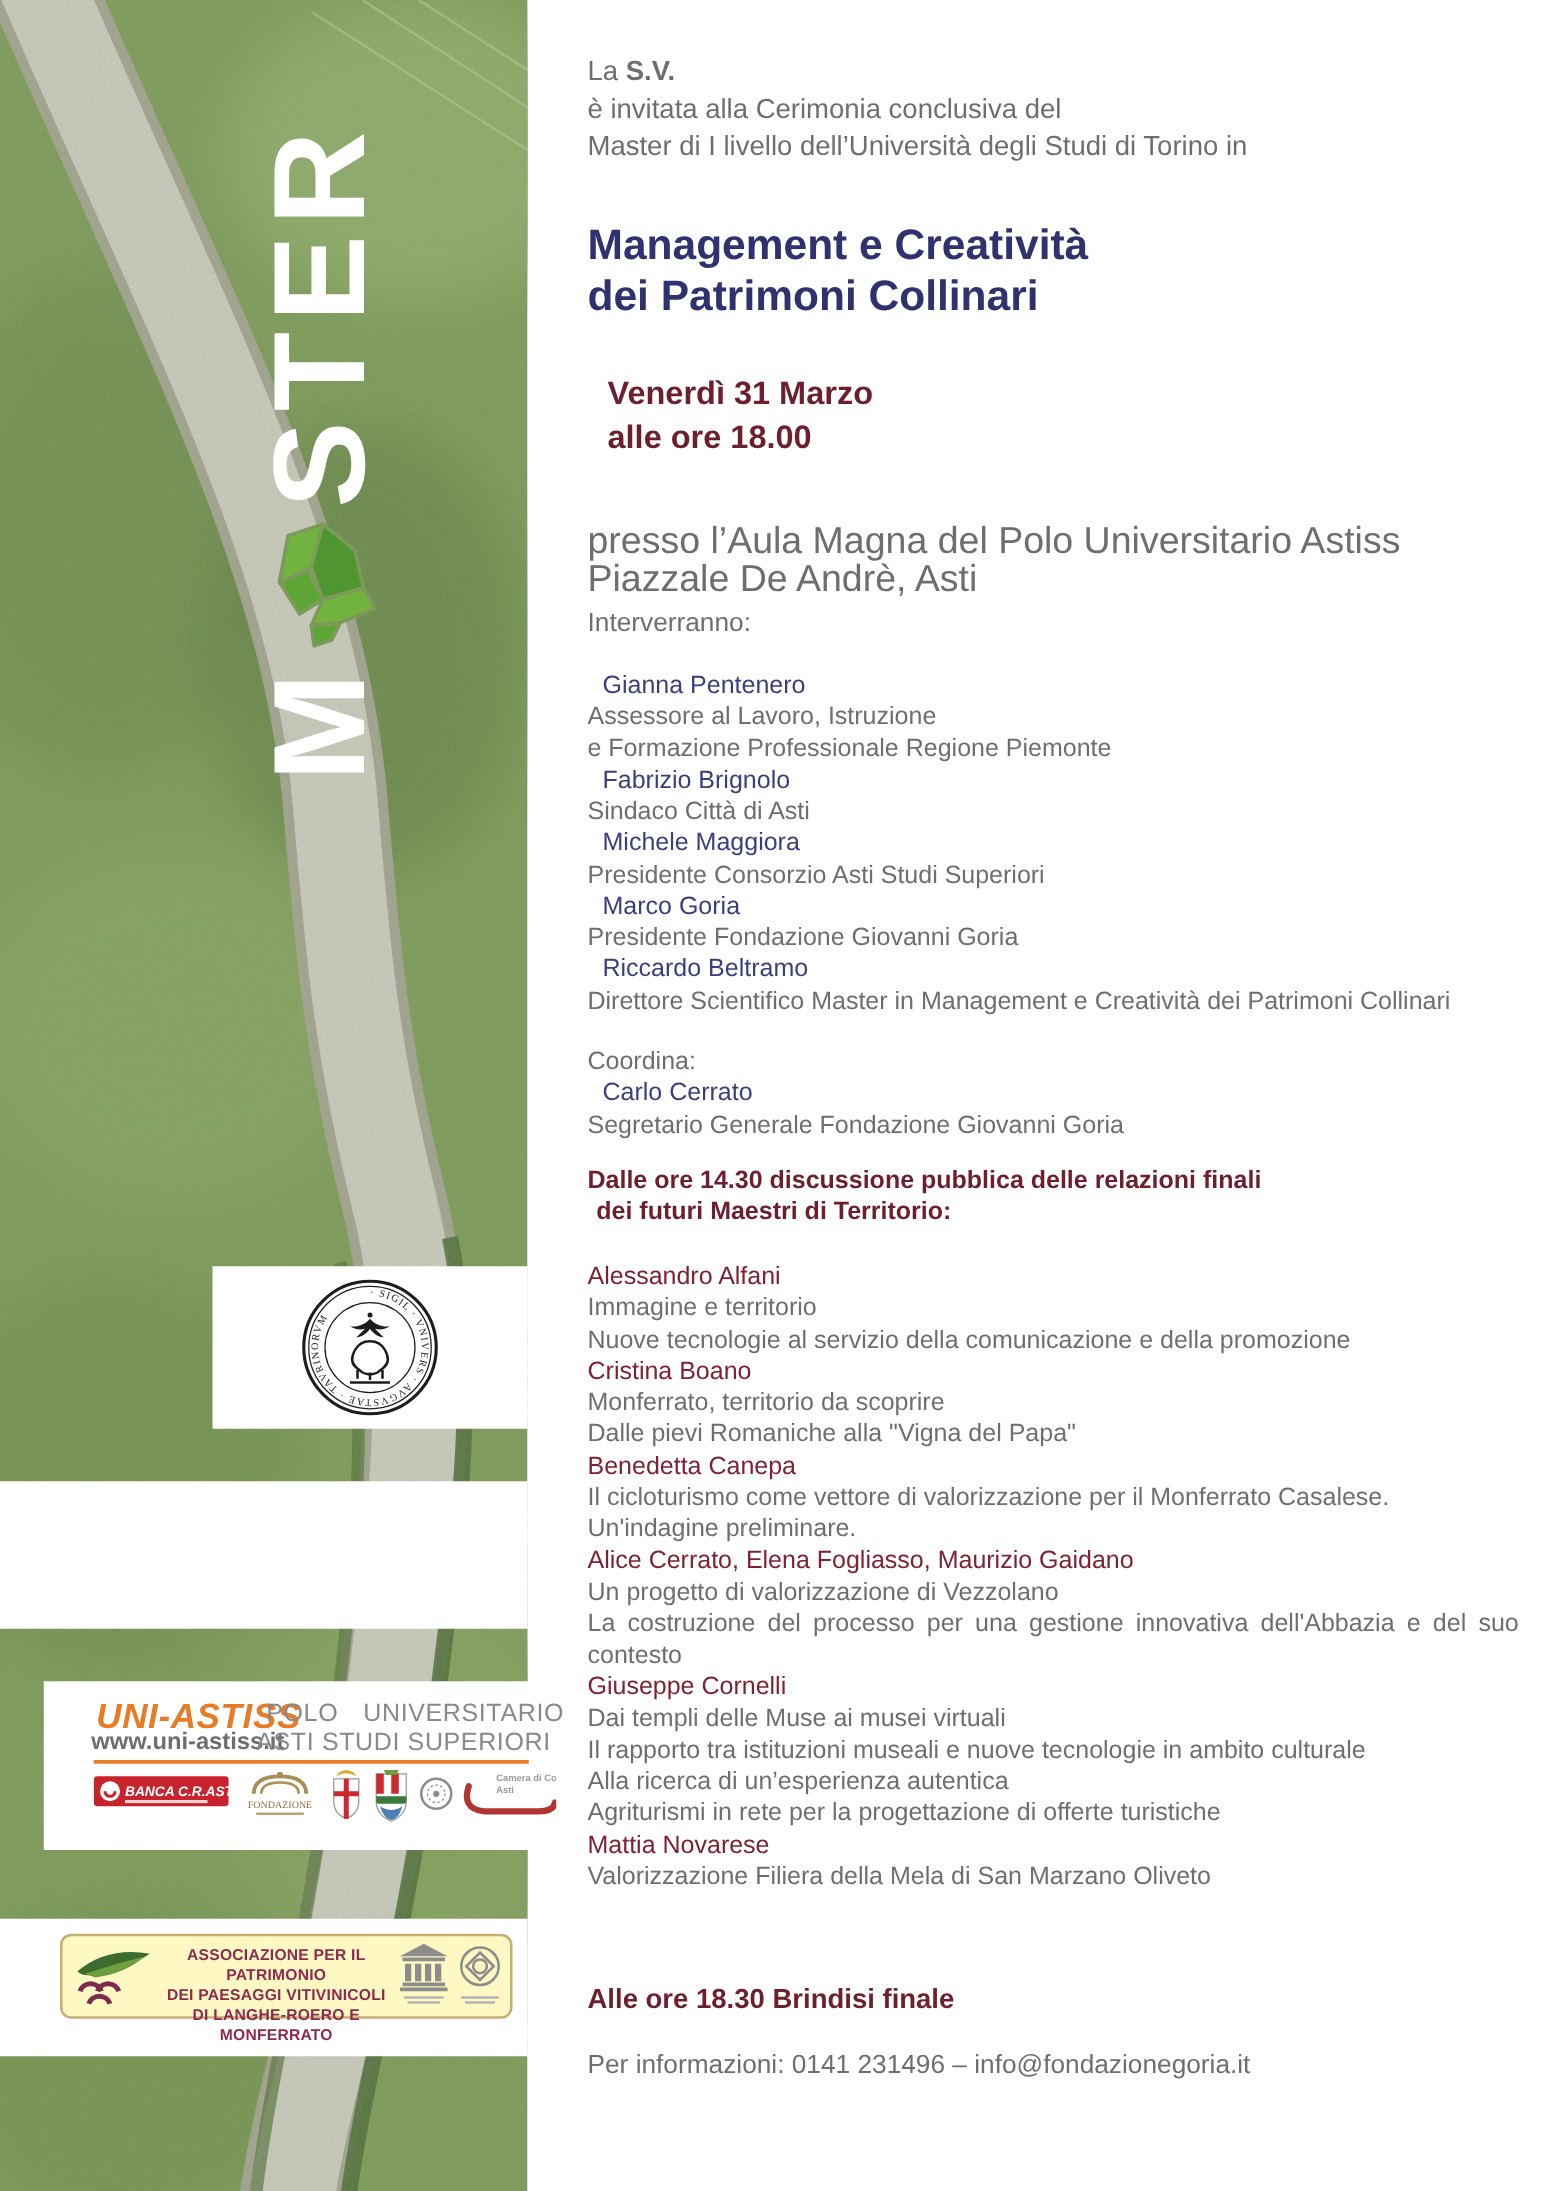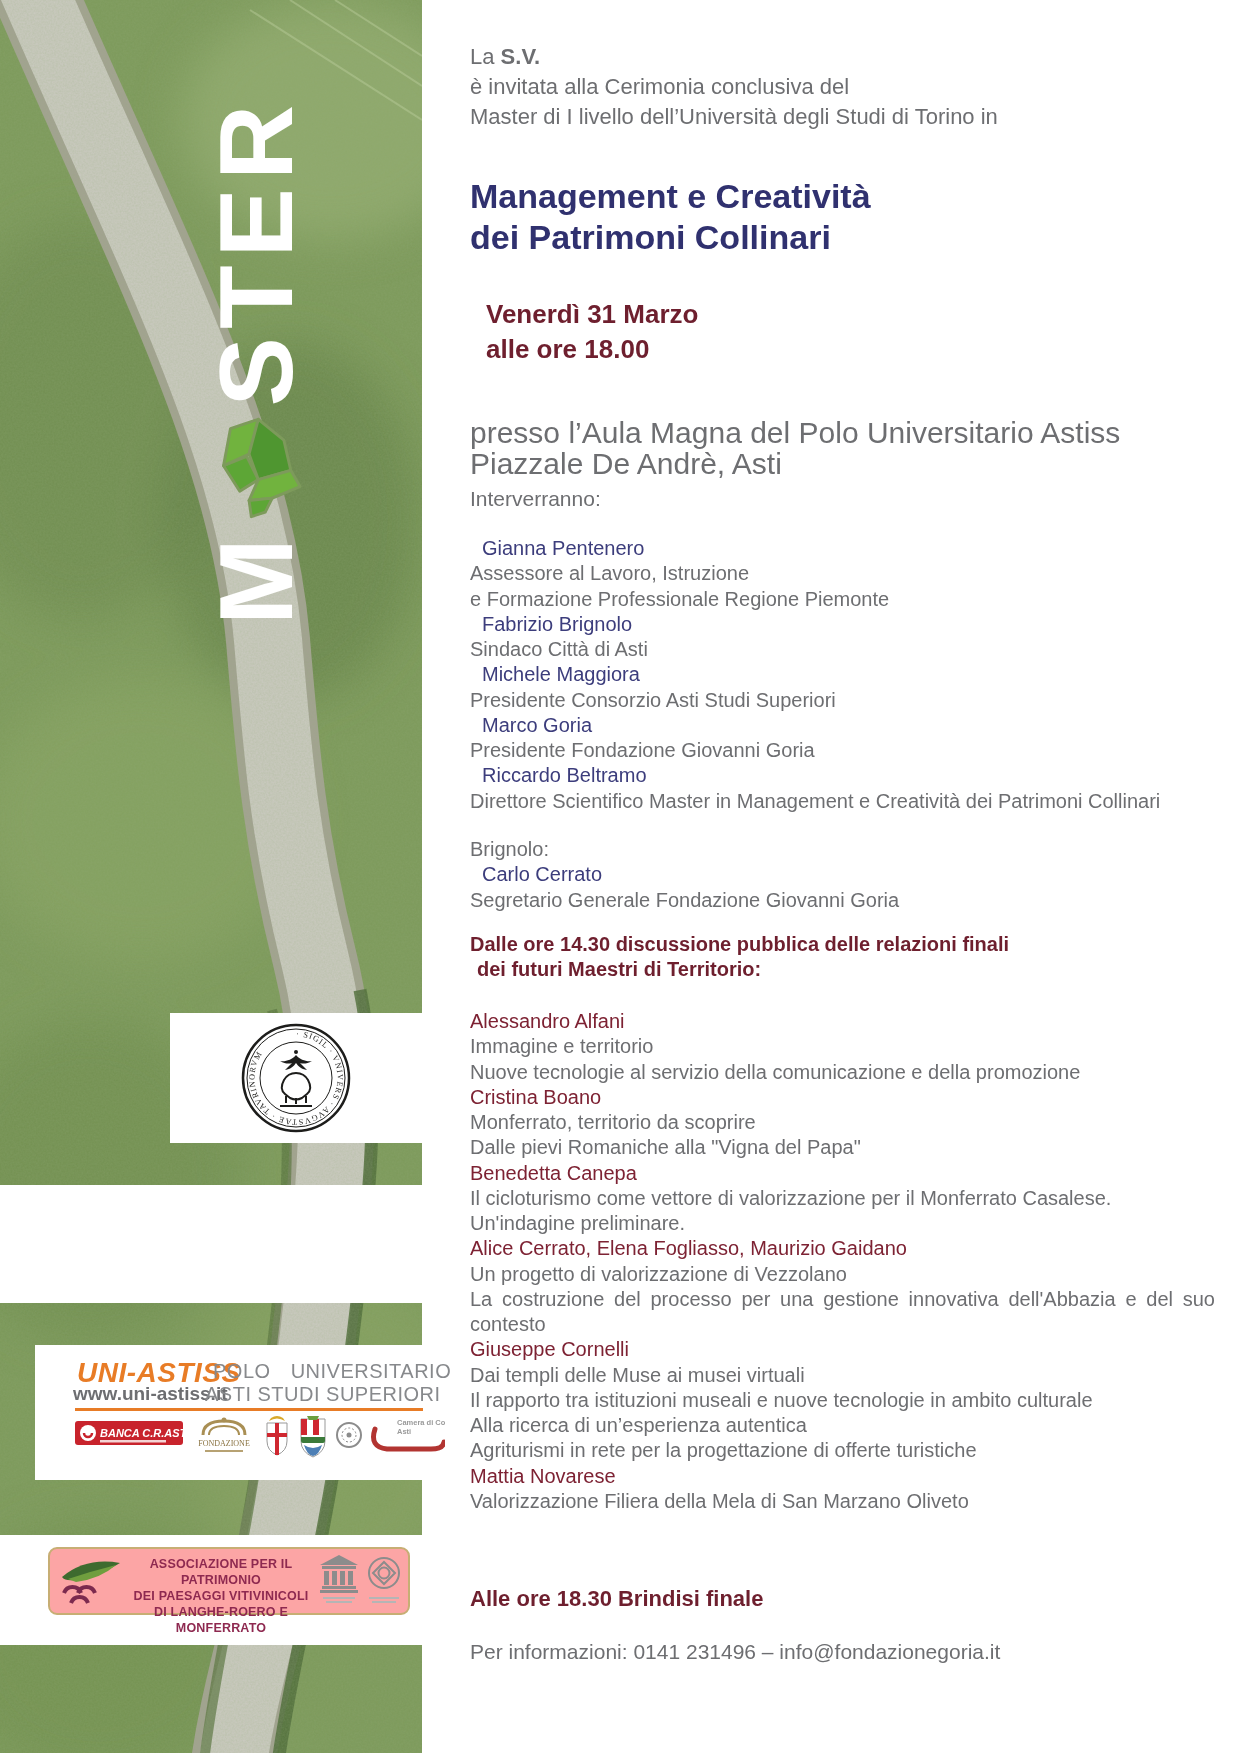--- a/index.html
+++ b/index.html
@@ -29,21 +29,21 @@
   #uniastiss-box{left:35px;top:1345px;width:390px;height:135px;}
   .ua-abs{position:absolute;white-space:nowrap;}
   #ua-brand{left:42px;top:12px;color:var(--orange);font-size:28px;font-weight:bold;font-style:italic;letter-spacing:.5px;}
   #ua-tag1{left:178px;top:15px;color:#87898c;font-size:20px;word-spacing:14px;letter-spacing:.5px;}
   #ua-url{left:38px;top:38px;color:#6d6e71;font-size:19px;font-weight:bold;}
   #ua-tag2{left:170px;top:38px;color:#87898c;font-size:20px;letter-spacing:.5px;}
   #ua-rule{left:40px;top:63px;width:348px;height:3px;background:var(--orange);}
   .ua-logo{position:absolute;top:70px;}
 
   #assoc-band{left:0;top:1535px;width:422px;height:110px;}
-  #assoc-box{position:absolute;left:48px;top:12px;width:358px;height:64px;border:2px solid #c7ae74;border-radius:9px;background:#fca5a5;}
+  #assoc-box{position:absolute;left:48px;top:12px;width:358px;height:64px;border:2px solid #c7ae74;border-radius:9px;background:#fef9c3;}
   #assoc-logo{position:absolute;left:8px;top:4px;}
   #assoc-text{position:absolute;left:82px;top:7px;width:178px;text-align:center;
       color:var(--assoc-plum);font-size:12.5px;font-weight:bold;line-height:16px;letter-spacing:.2px;}
   #unesco{position:absolute;left:268px;top:4px;}
   #whc{position:absolute;left:316px;top:4px;}
 
   
   #col{position:absolute;left:470px;top:0;width:745px;color:var(--body-gray);font-size:20px;line-height:25.25px;}
   .blk{position:absolute;left:0;width:745px;}
   #salutation{top:42px;font-size:22px;line-height:30px;}
@@ -271,21 +271,21 @@
       <div class="sp-role">Sindaco Città di Asti</div>
       <div class="sp-name">Michele Maggiora</div>
       <div class="sp-role">Presidente Consorzio Asti Studi Superiori</div>
       <div class="sp-name">Marco Goria</div>
       <div class="sp-role">Presidente Fondazione Giovanni Goria</div>
       <div class="sp-name">Riccardo Beltramo</div>
       <div class="sp-role">Direttore Scientifico Master in Management e Creatività dei Patrimoni Collinari</div>
     </div>
 
     <div id="coordina" class="blk">
-      <div>Brignolo:</div>
+      <div>Coordina:</div>
       <div class="sp-name">Carlo Cerrato</div>
       <div>Segretario Generale Fondazione Giovanni Goria</div>
     </div>
 
     <div id="discussion" class="blk">
       <div>Dalle ore 14.30 discussione pubblica delle relazioni finali</div>
       <div class="indent">dei futuri Maestri di Territorio:</div>
     </div>
 
     <div id="programme" class="blk">

